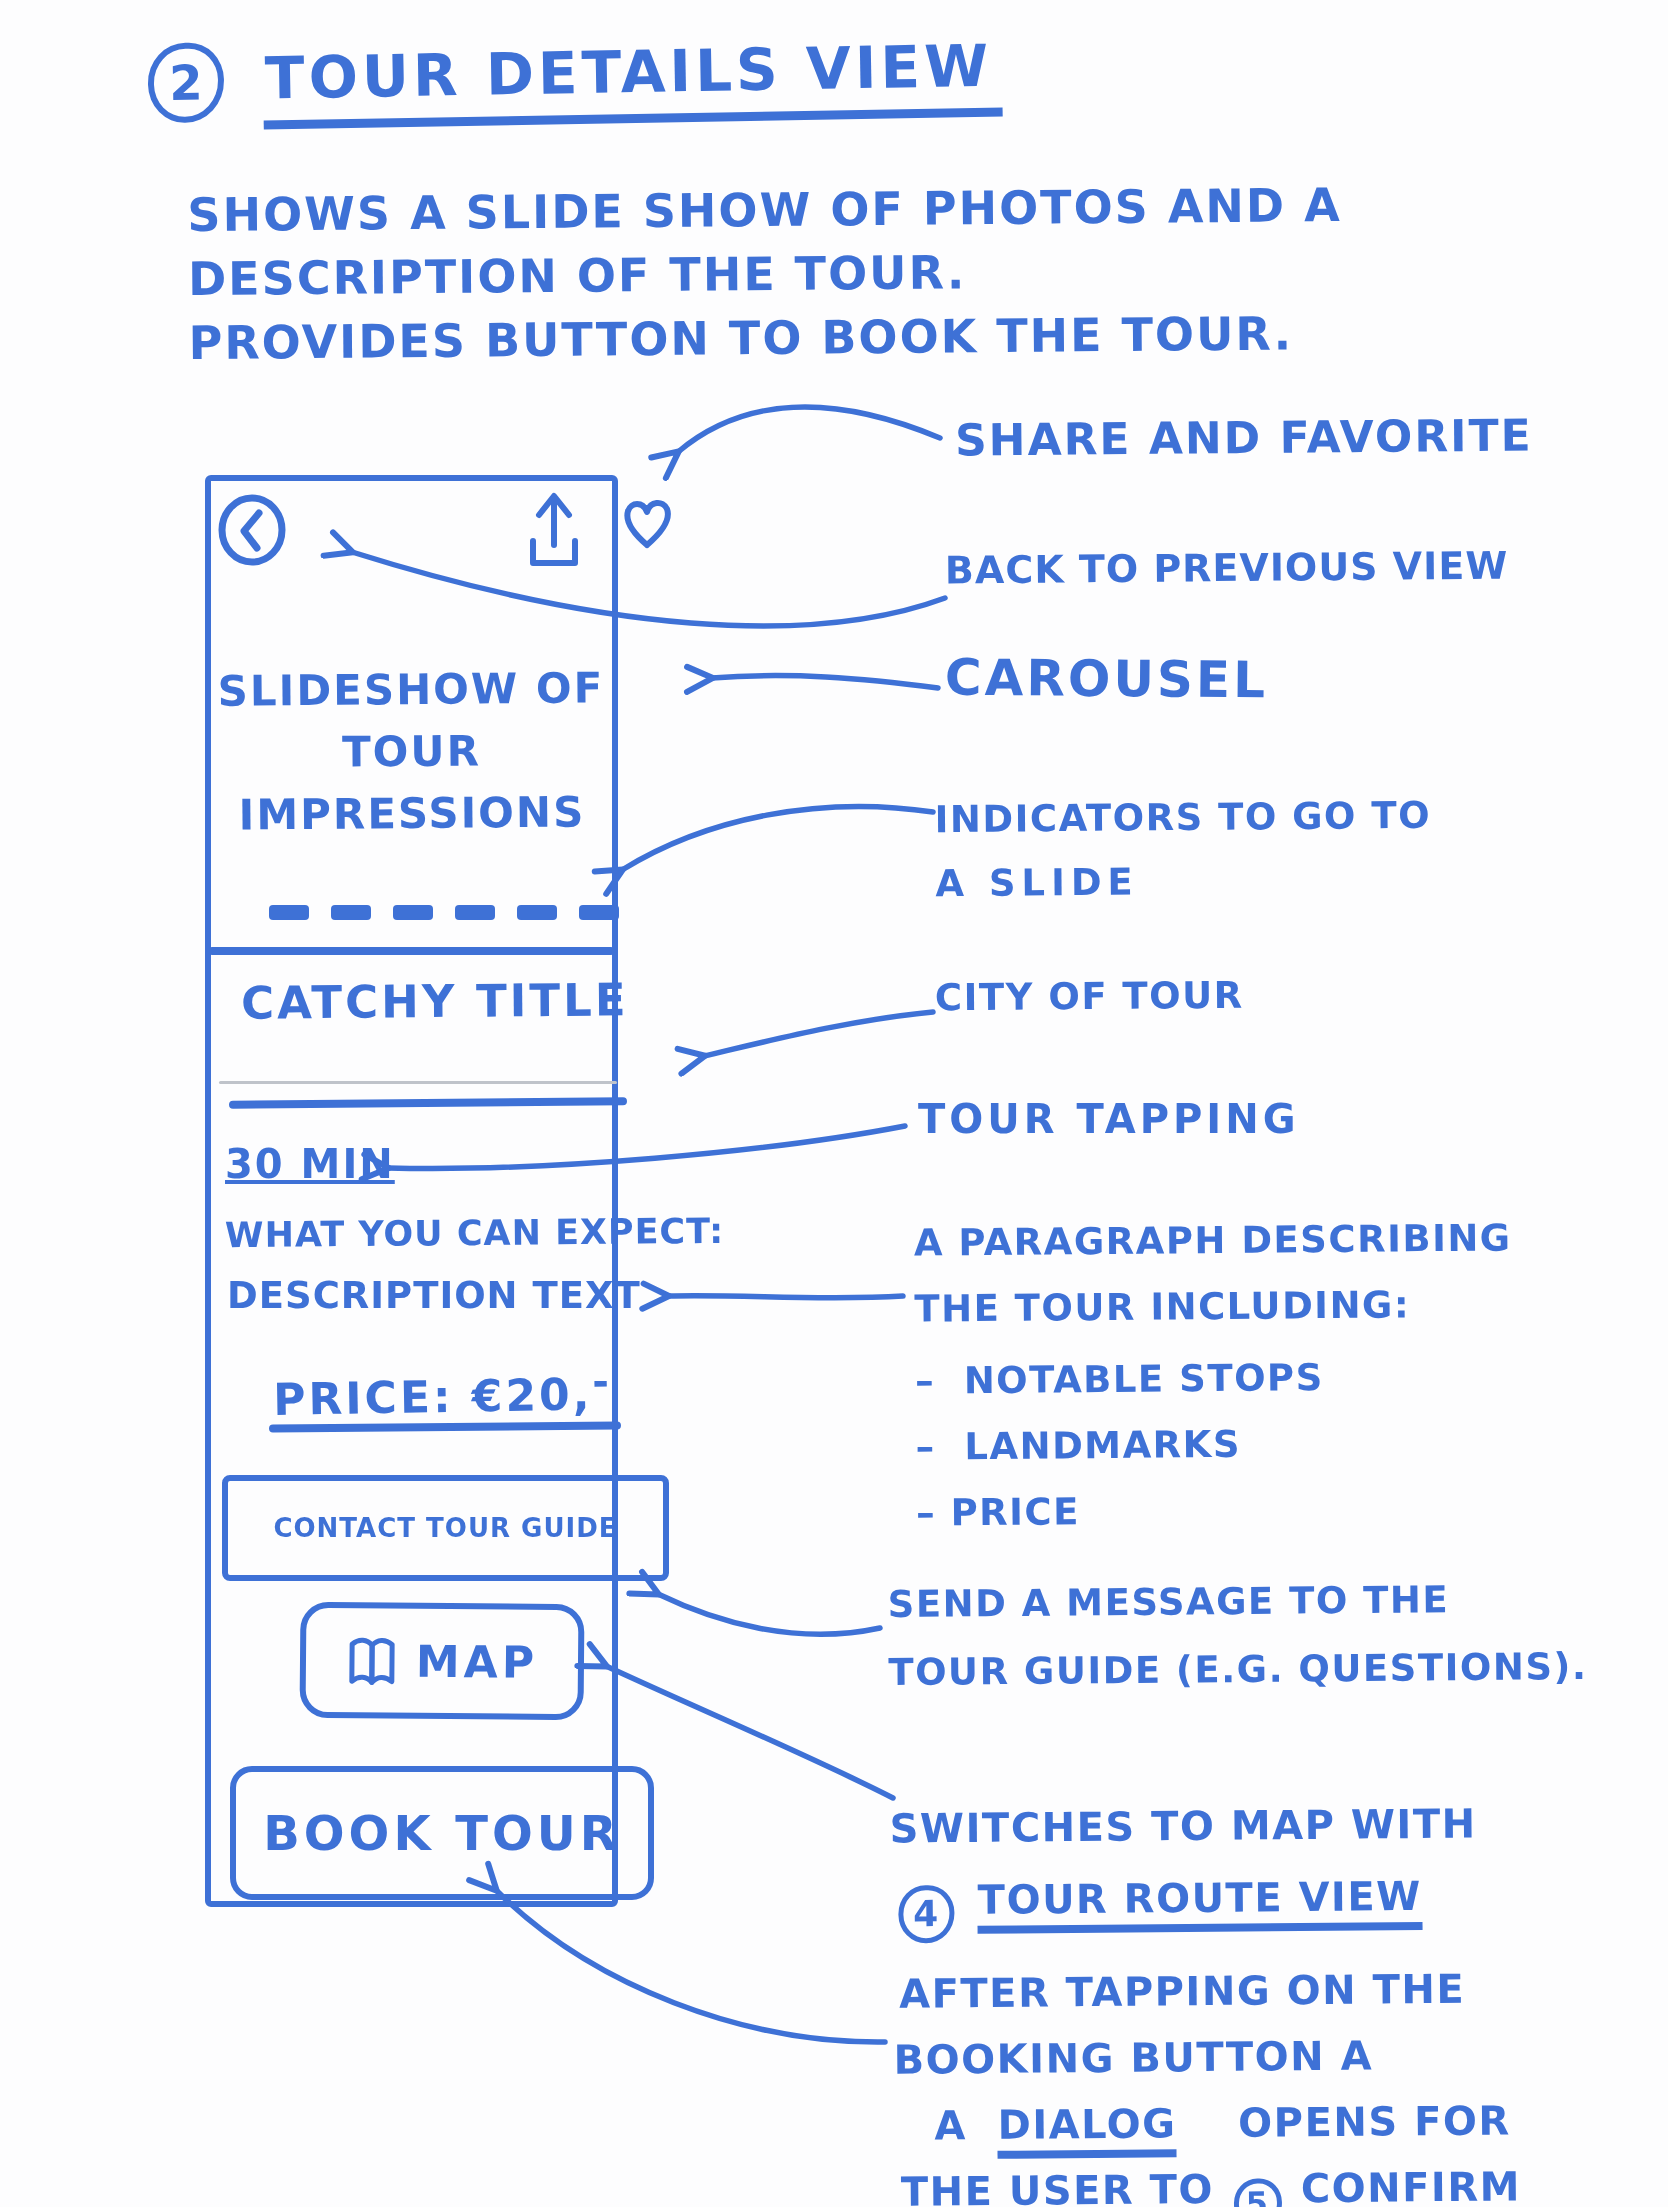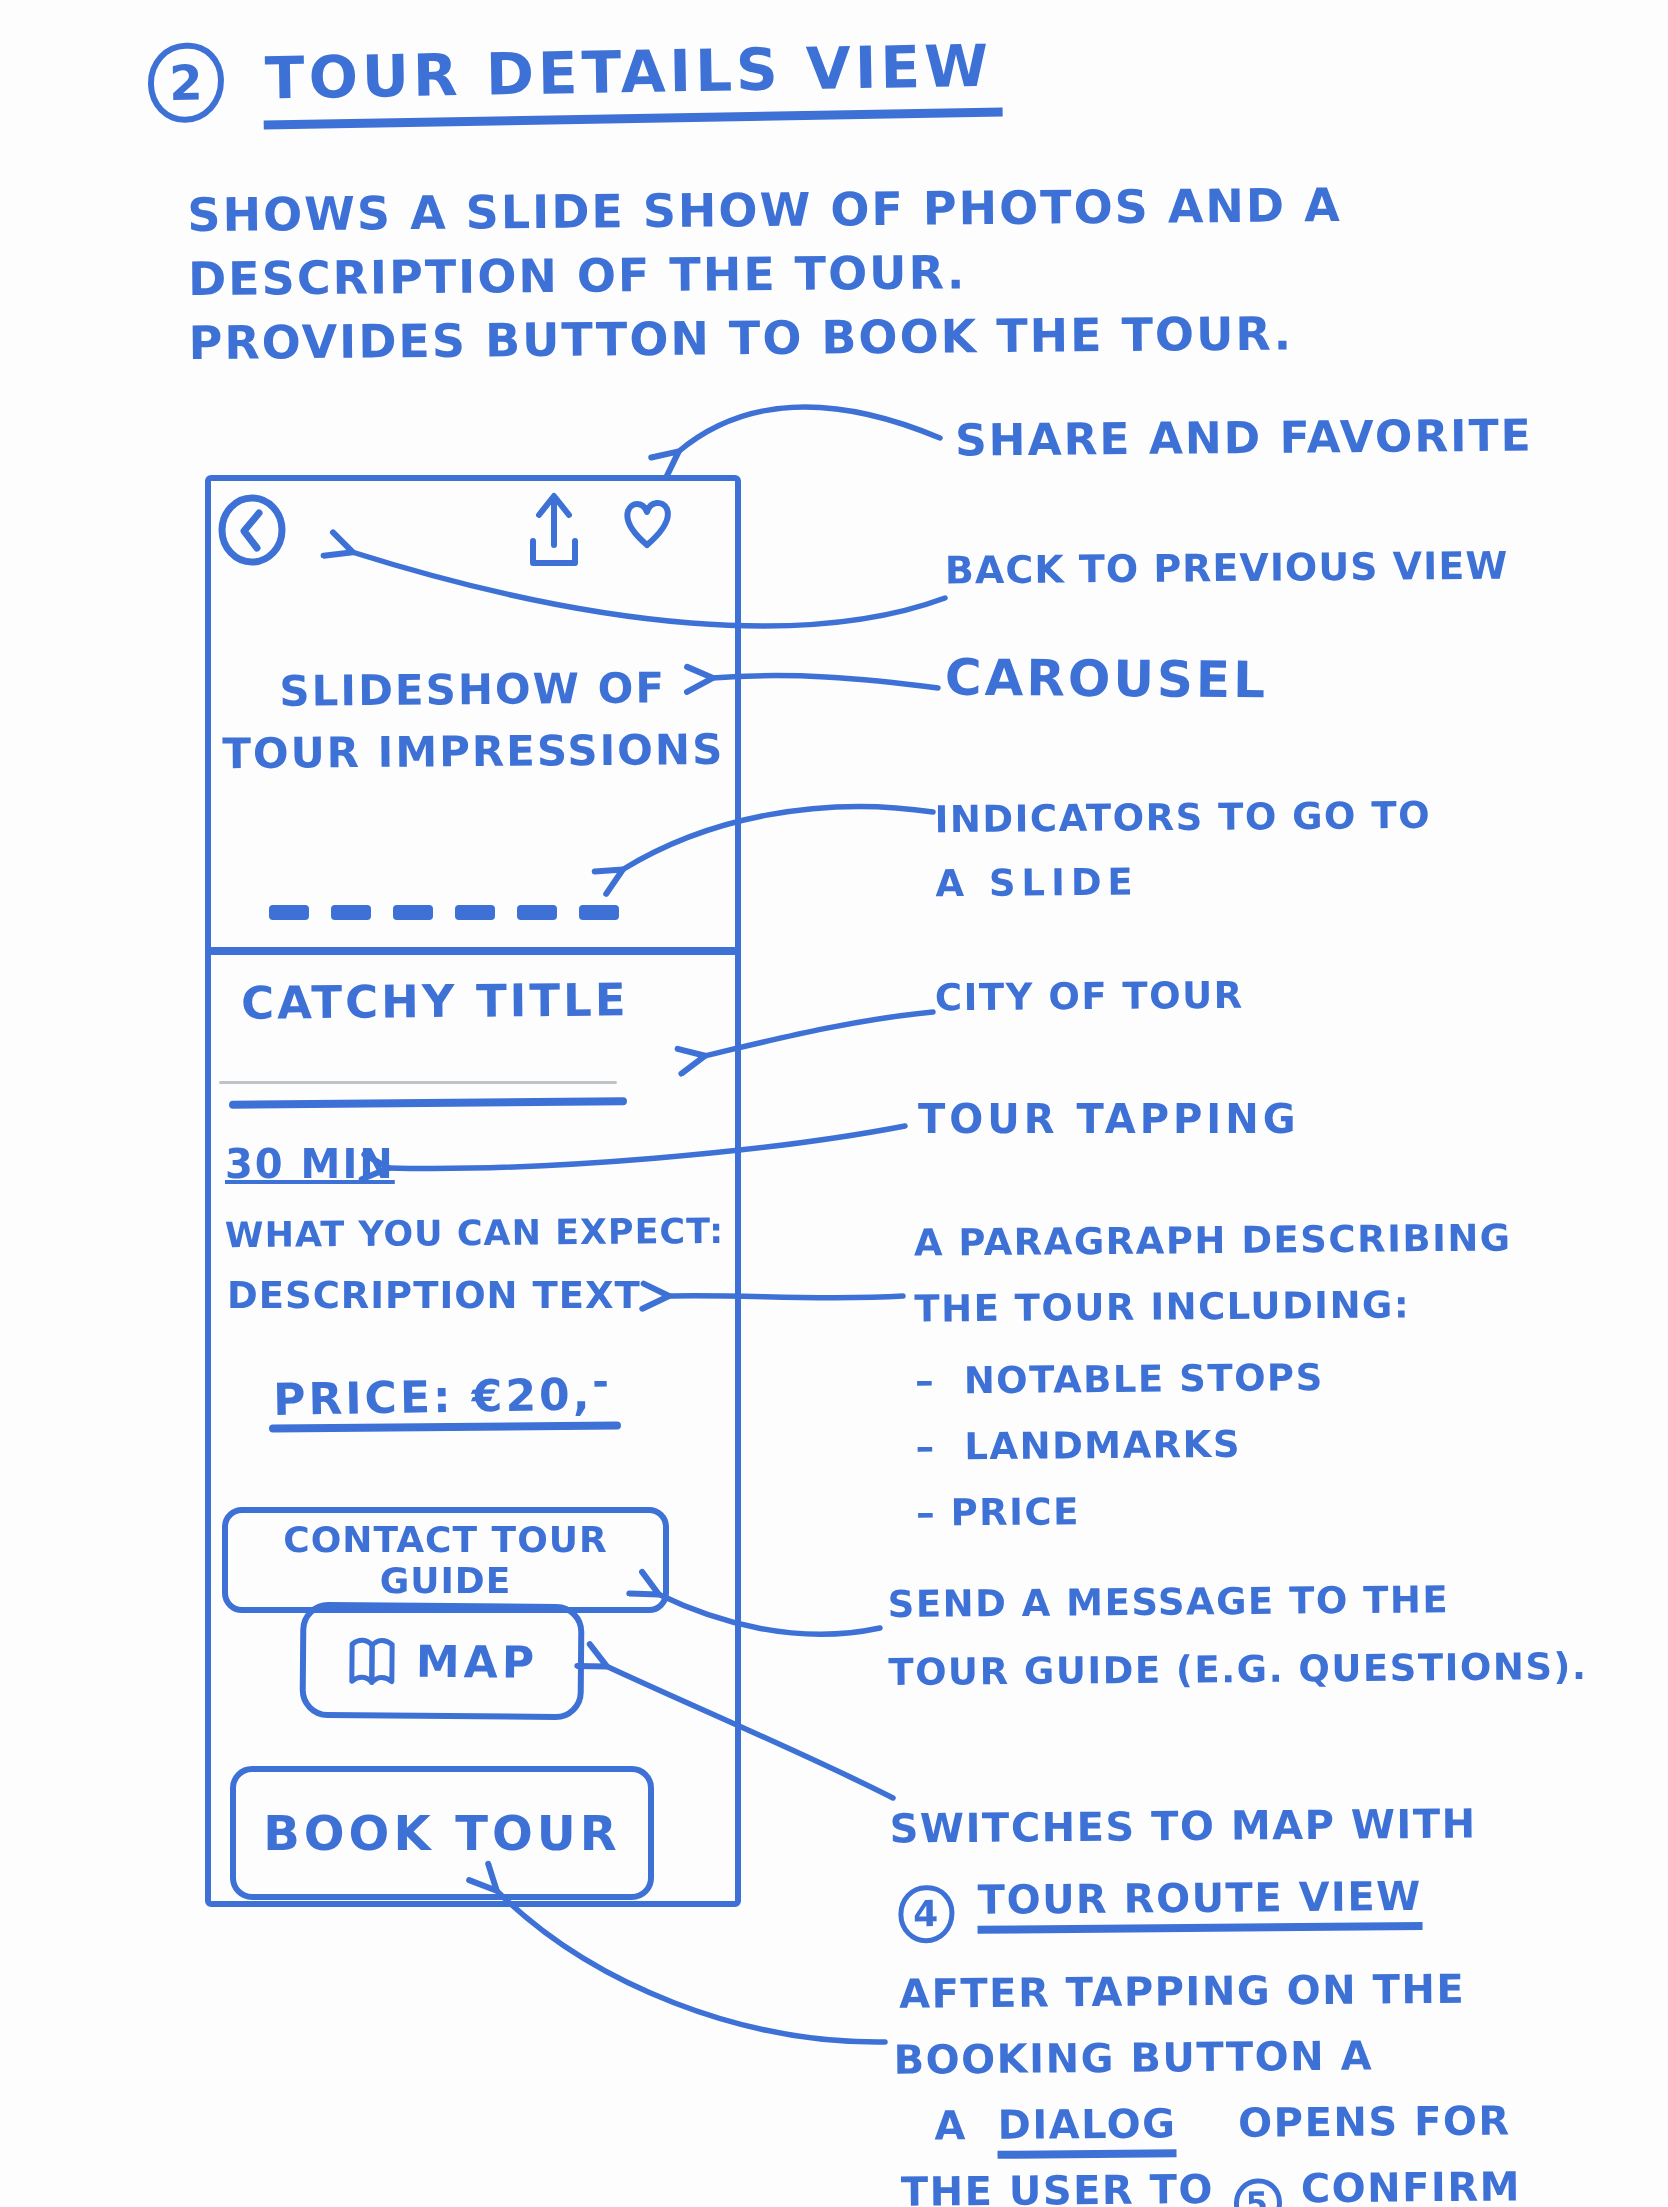--- a/index.html
+++ b/index.html
@@ -25,21 +25,21 @@
   }
   .title-text{
     font-size:58px; letter-spacing:4px; font-weight:bold;
     border-bottom:9px solid var(--ink); padding:0 10px 8px 2px;
     display:inline-block;
   }
   .para{ font-size:46px; line-height:64px; letter-spacing:2px; font-weight:bold; }
 
   
   .phone{
-    left:205px; top:475px; width:536px; height:1432px;
+    left:205px; top:475px; width:413px; height:1432px;
     border:6px solid var(--ink); border-radius:6px; background:transparent;
   }
   .icon-btn{ position:absolute; background:none; border:none; padding:0; cursor:pointer; }
   .icon-btn svg{ display:block; }
   .stroke{ stroke:var(--ink); fill:none; stroke-linecap:round; stroke-linejoin:round; }
 
   .slide-label{ position:absolute; left:0; right:0; text-align:center;
     font-size:42px; letter-spacing:2px; font-weight:bold; line-height:62px; }
   .indicators{ position:absolute; display:flex; gap:22px; }
   .dash{ width:40px; height:15px; background:var(--ink); border-radius:4px; display:inline-block; }
@@ -55,21 +55,21 @@
   .descline{ font-size:37px; letter-spacing:1px; }
   .price{ font-size:44px; letter-spacing:3px; }
   .price .dash-sup{ font-size:40px; vertical-align:14px; }
 
   .wire-btn{
     position:absolute; background:none; border:6px solid var(--ink);
     color:var(--ink); font-family:"DejaVu Sans", sans-serif; font-weight:bold;
     display:flex; align-items:center; justify-content:center; gap:18px;
     cursor:pointer;
   }
-  .btn-contact{ border-radius:20px; font-size:36px; letter-spacing:1px;margin-top:32px; }
+  .btn-contact{ border-radius:8px; font-size:26px; letter-spacing:1px; }
   .btn-map{ border-radius:28px; font-size:44px; letter-spacing:4px; }
   .btn-book{ border-radius:22px; font-size:48px; letter-spacing:4px;margin-top:31px; }
 
   
   .ann{ font-size:37px; letter-spacing:1.5px; font-weight:bold; white-space:nowrap; }
   .ann-lg{ font-size:44px; letter-spacing:2px; }
   .ann-md{ font-size:40px; }
   .ann-sm{ font-size:33px; letter-spacing:1px; }
   .u-ink{ border-bottom:8px solid var(--ink); padding-bottom:3px; }
   .inline-circle{

